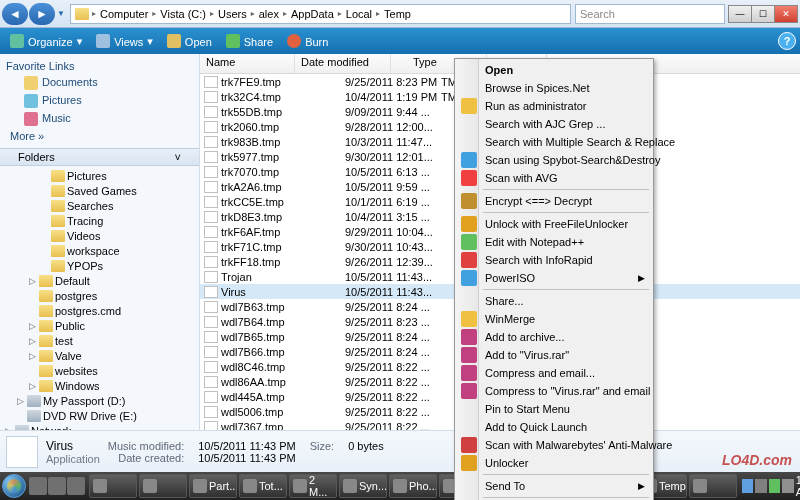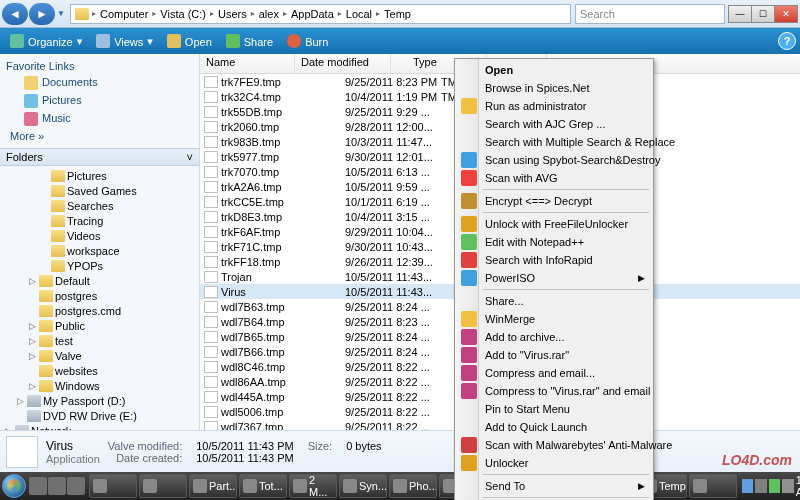--- a/index.html
+++ b/index.html
@@ -21,21 +21,21 @@
 .tbtn { padding: 2px 6px; display: flex; align-items: flex-end; gap: 4px; border-radius: 2px; }
 .tbtn .ic { width: 14px; height: 14px; display:inline-block; }
 .help { margin-left: auto; width:18px;height:18px;border-radius:50%;background:#4ab0f0;border:1px solid #fff;color:#fff;display:flex;align-items:center;justify-content:center;font-weight:bold; }
 
 .content { display: flex; height: 376px; }
 .sidebar { width: 200px; background: #f4f8fc; border-right: 1px solid #d0dce8; display:flex; flex-direction:column; }
 .favlinks { padding: 4px 6px; }
 .favtitle { color: #1e4a78; font-weight: normal; padding: 2px 0; }
 .favitem { padding: 2px 4px 2px 18px; color: #1e4a78; }
 .favicon { display:inline-block; width:14px; height:14px; margin-right:4px; vertical-align:middle; }
-.foldershdr { background: linear-gradient(#e8f0f8,#d8e4f0); border-top:1px solid #c0d0e0; border-bottom:1px solid #c0d0e0; padding: 2px 6px; display:flex; justify-content:space-between; align-items:flex-end; }
+.foldershdr { background: linear-gradient(#e8f0f8,#d8e4f0); border-top:1px solid #c0d0e0; border-bottom:1px solid #c0d0e0; padding: 2px 18px; display:flex; justify-content:space-between; align-items:flex-end; }
 .tree { flex:1; overflow:hidden; padding: 2px 0; }
 .tnode { padding: 1px 0 1px 4px; display:flex; align-items:center; white-space:nowrap; height:15px; }
 .tind { display:inline-block; }
 .texp { width:9px; display:inline-block; text-align:center; color:#666; font-size:9px; }
 .tico { width:14px; height:12px; display:inline-block; margin: 0 2px; }
 .folder-ic { background: linear-gradient(#f8e088,#e8c050); border-radius:1px; }
 .drive-ic { background: linear-gradient(#d0d8e0,#a0b0c0); border-radius:1px; }
 
 .main { flex:1; display:flex; flex-direction:column; position:relative; }
 .colhdr { height: 20px; background: linear-gradient(#fcfcfc,#f0f0f0); border-bottom:1px solid #d8d8d8; display:flex; }
@@ -277,21 +277,21 @@
         <div class="frow">
           <span class="fico "></span>
           <span class="fname">trk32C4.tmp</span>
           <span class="fdate">10/4/2011 1:19 PM</span>
           <span class="ftype">TMP File</span>
           <span class="fsize">0 KB</span>
         </div>
         <div class="frow">
           <span class="fico "></span>
           <span class="fname">trk55DB.tmp</span>
-          <span class="fdate">9/25/2011 9:29 ...</span>
+          <span class="fdate">9/09/2011 9:44 ...</span>
           <span class="ftype"></span>
           <span class="fsize"></span>
         </div>
         <div class="frow">
           <span class="fico "></span>
           <span class="fname">trk2060.tmp</span>
           <span class="fdate">9/28/2011 12:00...</span>
           <span class="ftype"></span>
           <span class="fsize"></span>
         </div>
@@ -439,21 +439,21 @@
   </div>
 </div>
 
 <div class="details">
   <div class="dthumb"></div>
   <div>
     <div style="font-size:12px">Virus</div>
     <div style="color:#707880">Application</div>
   </div>
   <div class="dinfo">
-    <span class="dlabel">Valve modified:</span>
+    <span class="dlabel">Music modified:</span>
       <span>10/5/2011 11:43 PM</span>
     <span class="dlabel">Size:</span>
       <span>0 bytes</span>
     <span class="dlabel">Date created:</span>
       <span>10/5/2011 11:43 PM</span>
   </div>
 </div>
 
 <div class="taskbar">
   <div class="orb">

